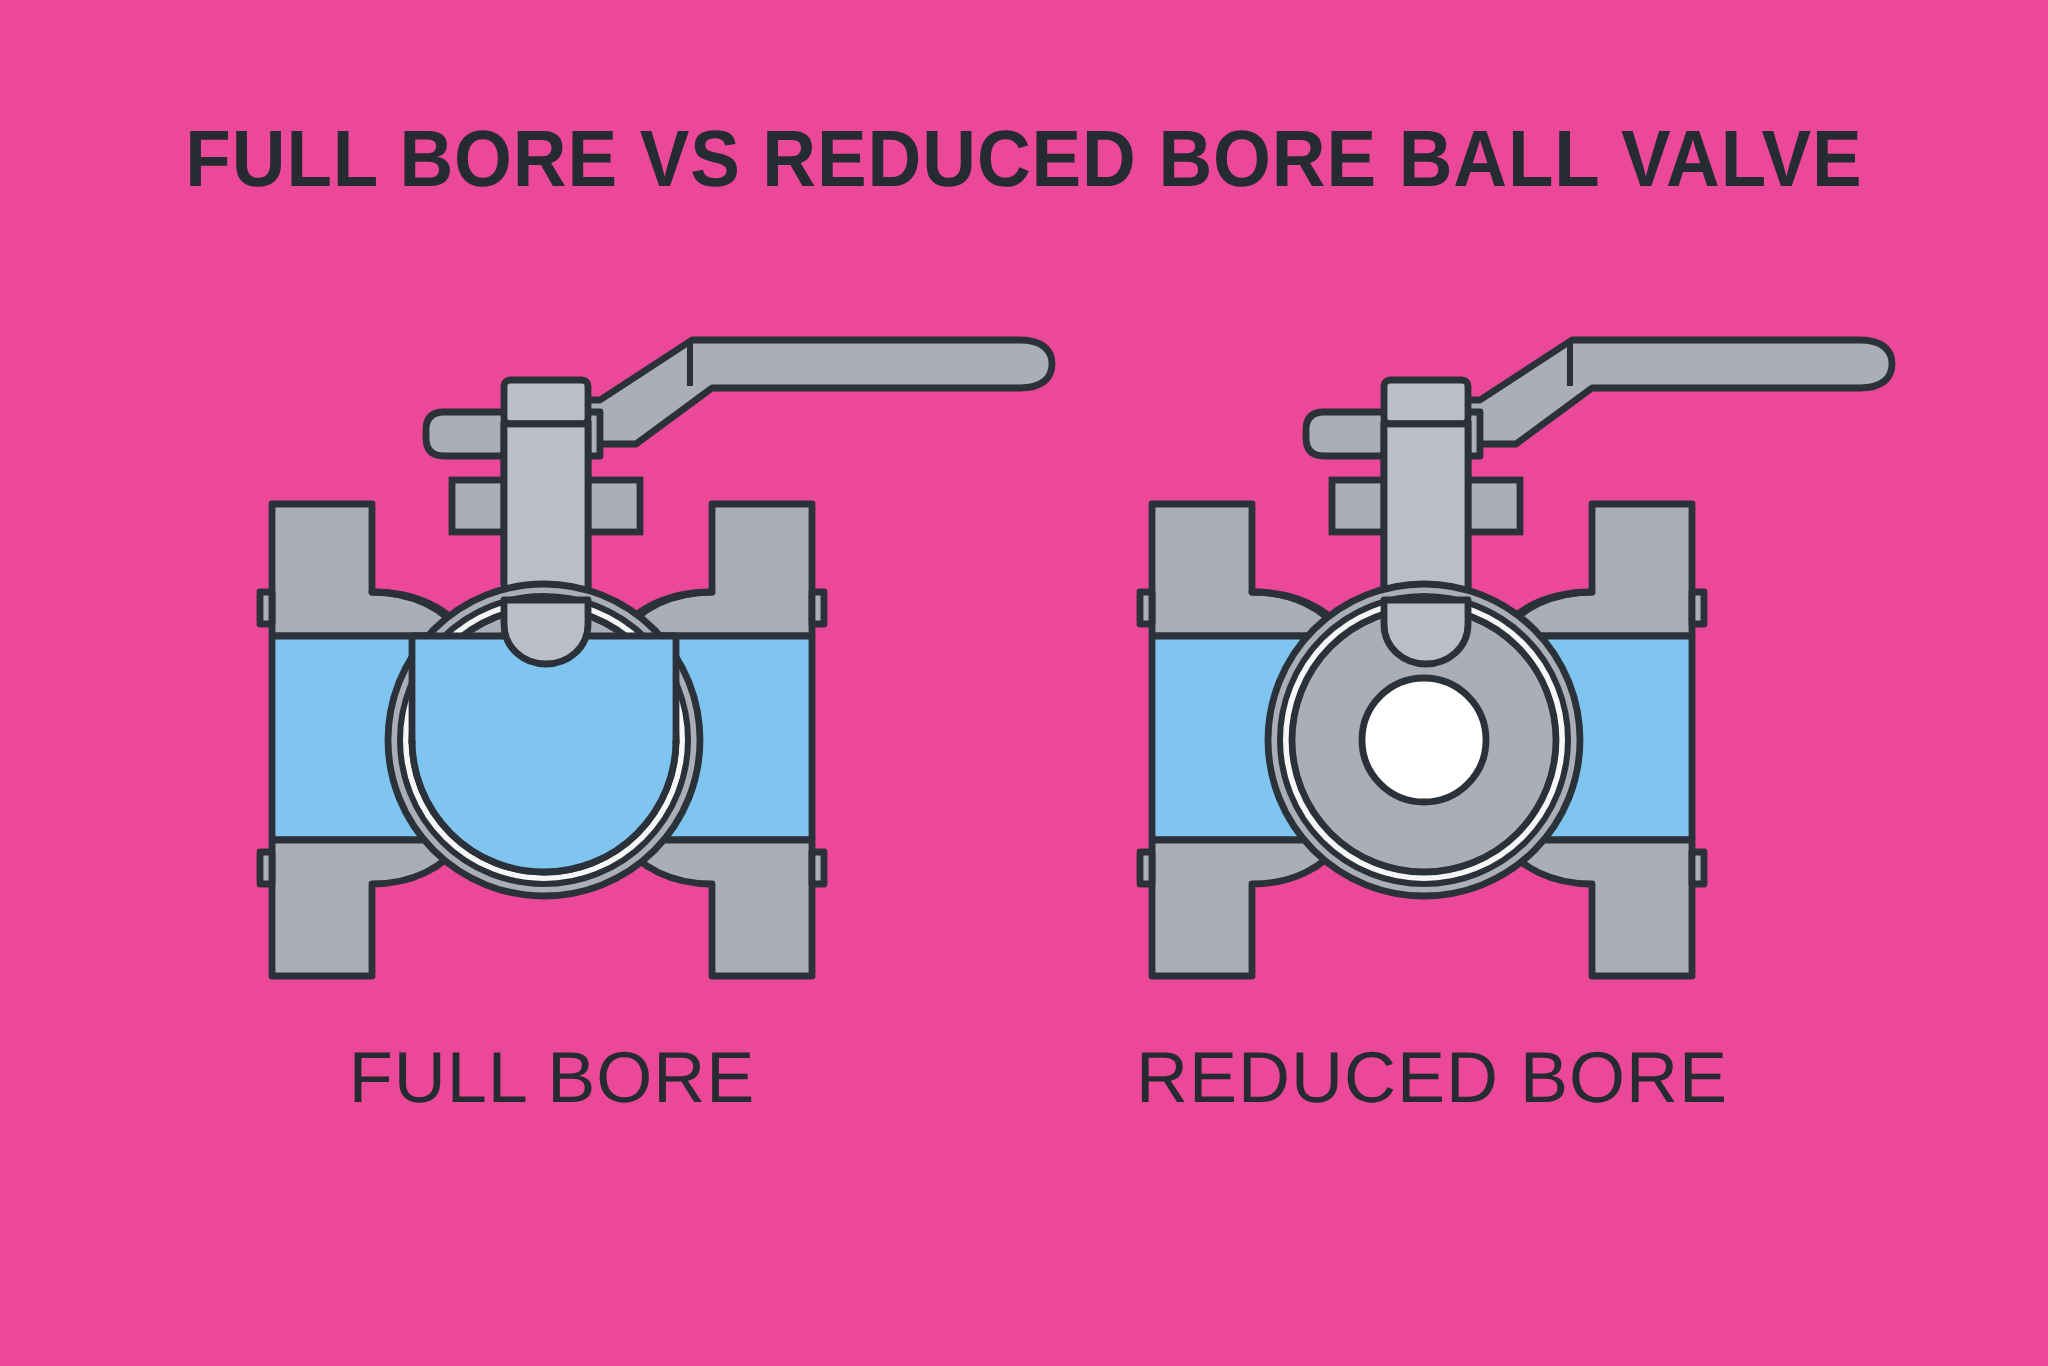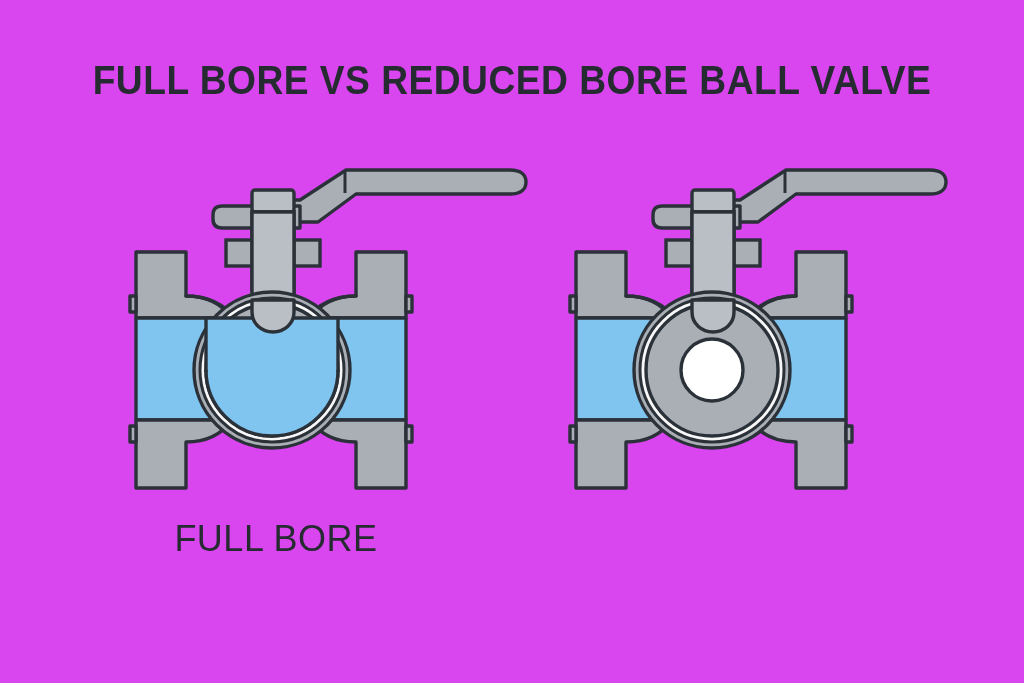--- a/index.html
+++ b/index.html
@@ -11,21 +11,21 @@
     width: 1024px;
     height: 683px;
     background: #f7f7f8;
     font-family: "Liberation Sans", sans-serif;
     overflow: hidden;
   }
   .stage {
     position: relative;
     width: 1024px;
     height: 683px;
-    background: #d946ef;
+    background: #ec4899;
   }
   .diagram-title {
     position: absolute;
     top: 58px;
     left: 0;
     width: 1024px;
     text-align: center;
     font-family: "Liberation Sans", sans-serif;
     font-size: 40px;
     font-weight: bold;
@@ -233,14 +233,15 @@
 
       <circle cx="712" cy="370" r="31" fill="#ffffff" stroke="#2b3138" stroke-width="3.4"></circle>
 
       <path d="M692,300 L692,312 C 692,324 702,332 713,332
                C 724,332 734,324 734,312 L734,300 Z" fill="#b9bfc4" stroke="#2b3138" stroke-width="3.4" stroke-linejoin="round"></path>
     </g>
   </svg>
 
   <div class="caption caption-left">FULL BORE</div>
 
+  <div class="caption caption-right">REDUCED BORE</div>
 
 </div>
 
 </body></html>

